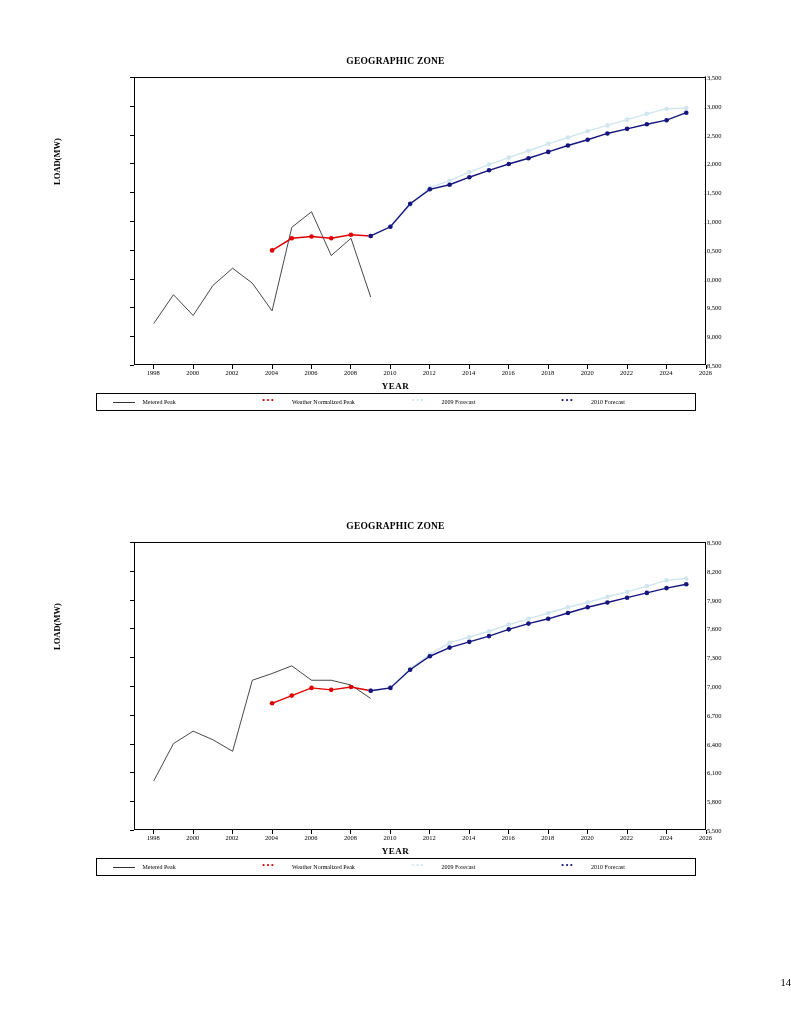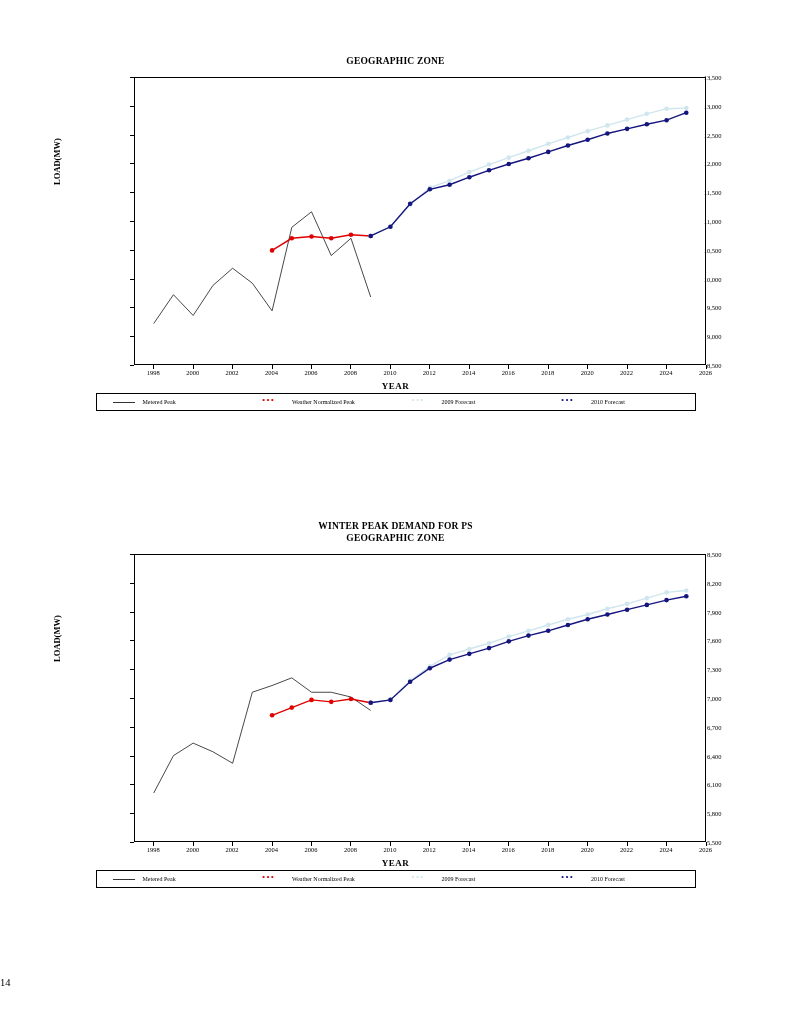--- a/index.html
+++ b/index.html
@@ -149,21 +149,21 @@
     line-height: 14px;
     letter-spacing: -0.5px;
   }
   .legend-label { white-space: nowrap; }
 
   .page-number {
     position: absolute;
     bottom: 36px;
     left: 0;
     width: 100%;
-    text-align: left;
+    text-align: right;
     font-size: 10.5px;
     font-family: "Liberation Serif", serif;
   }
 </style>
 </head>
 <body>
 
 <div class="page">
 
   <div class="chart-block" id="block-summer">
@@ -290,21 +290,20 @@
         </div>
         <div class="legend-item">
           <span class="legend-key dots" style="color: rgb(21, 21, 126);"></span>
           <span class="legend-label">2010 Forecast</span>
         </div>
       </div>
   </div>
 
   <div class="chart-block" id="block-winter">
     <div class="chart-title">
-      <span class="l1">WINTER PEAK DEMAND FOR PS</span>
       <span class="l2">GEOGRAPHIC ZONE</span>
     </div>
     <div class="plot-wrap">
       <div class="ylabel">LOAD(MW)</div>
       <div class="axis-box"></div>
       <div class="ticks" id="winter-ticks">
           <div class="ytick" style="top: 298px;">5,500</div>
           <div class="ytick-mark" style="top: 298px;"></div>
           <div class="ytick" style="top: 269.2px;">5,800</div>
           <div class="ytick-mark" style="top: 269.2px;"></div>

